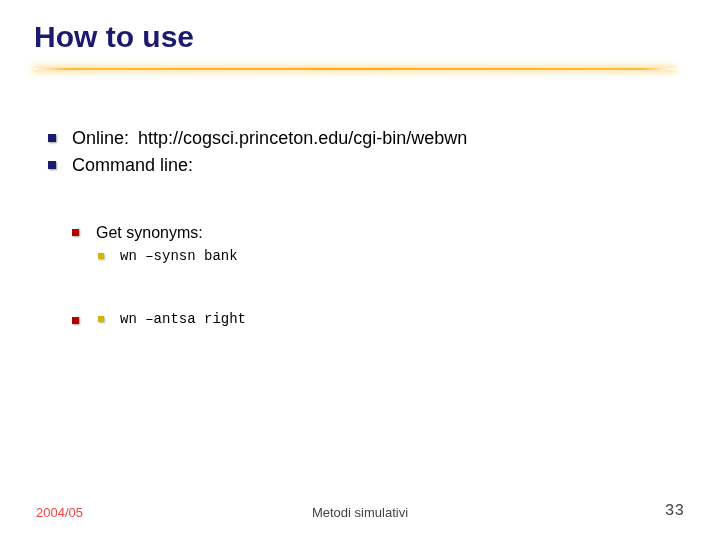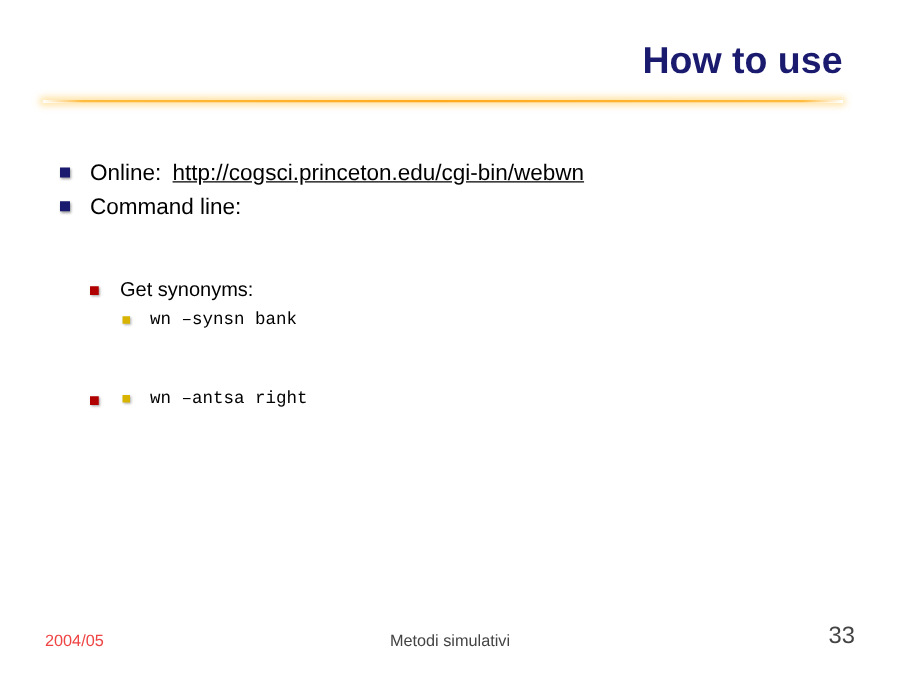--- a/index.html
+++ b/index.html
@@ -14,22 +14,21 @@
   }
   .slide {
     position: relative;
     width: 720px;
     height: 540px;
     box-sizing: border-box;
   }
   .title-wrap {
     position: absolute;
     left: 34px;
-    top: 32px;
-    text-align: right;
+    top: 20px;
   }
   .title {
     font-size: 30px;
     font-weight: bold;
     color: #1a1a6e;
     margin: 0 0 10px 0;
     line-height: 1.1;
   }
   .title-underline {
     position: relative;
@@ -86,21 +85,21 @@
     font-size: 14px;
   }
   ul.level3 > li::before {
     content: "";
     position: absolute;
     left: 2px; top: 6px;
     width: 6px; height: 6px;
     background: #d8b400;
     box-shadow: 1px 1px 2px rgba(0,0,0,0.3);
   }
-  .link { text-decoration: underline; color: #000; text-align: center; }
+  .link { color: #000; text-align: center; }
   .row-inline > span:first-child { margin-right: 4px; }
   .footer-left {
     position: absolute;
     left: 36px;
     bottom: 20px;
     font-family: Arial, sans-serif;
     font-size: 13px;
     color: #ef4444;
   }
   .footer-center {
@@ -109,22 +108,22 @@
     bottom: 20px;
     text-align: center;
     font-family: Arial, sans-serif;
     font-size: 13px;
     color: #444;
   }
   .footer-right {
     position: absolute;
     right: 36px;
     bottom: 20px;
-    font-family: Liberation Sans, sans-serif;
-    font-size: 19px;
+    font-family: Liberation Mono, monospace;
+    font-size: 16px;
     color: #444;
   }
 </style>
 </head>
 <body>
 
 <div class="slide">
 
   <div class="title-wrap">
     <h1 class="title">How to use</h1>

